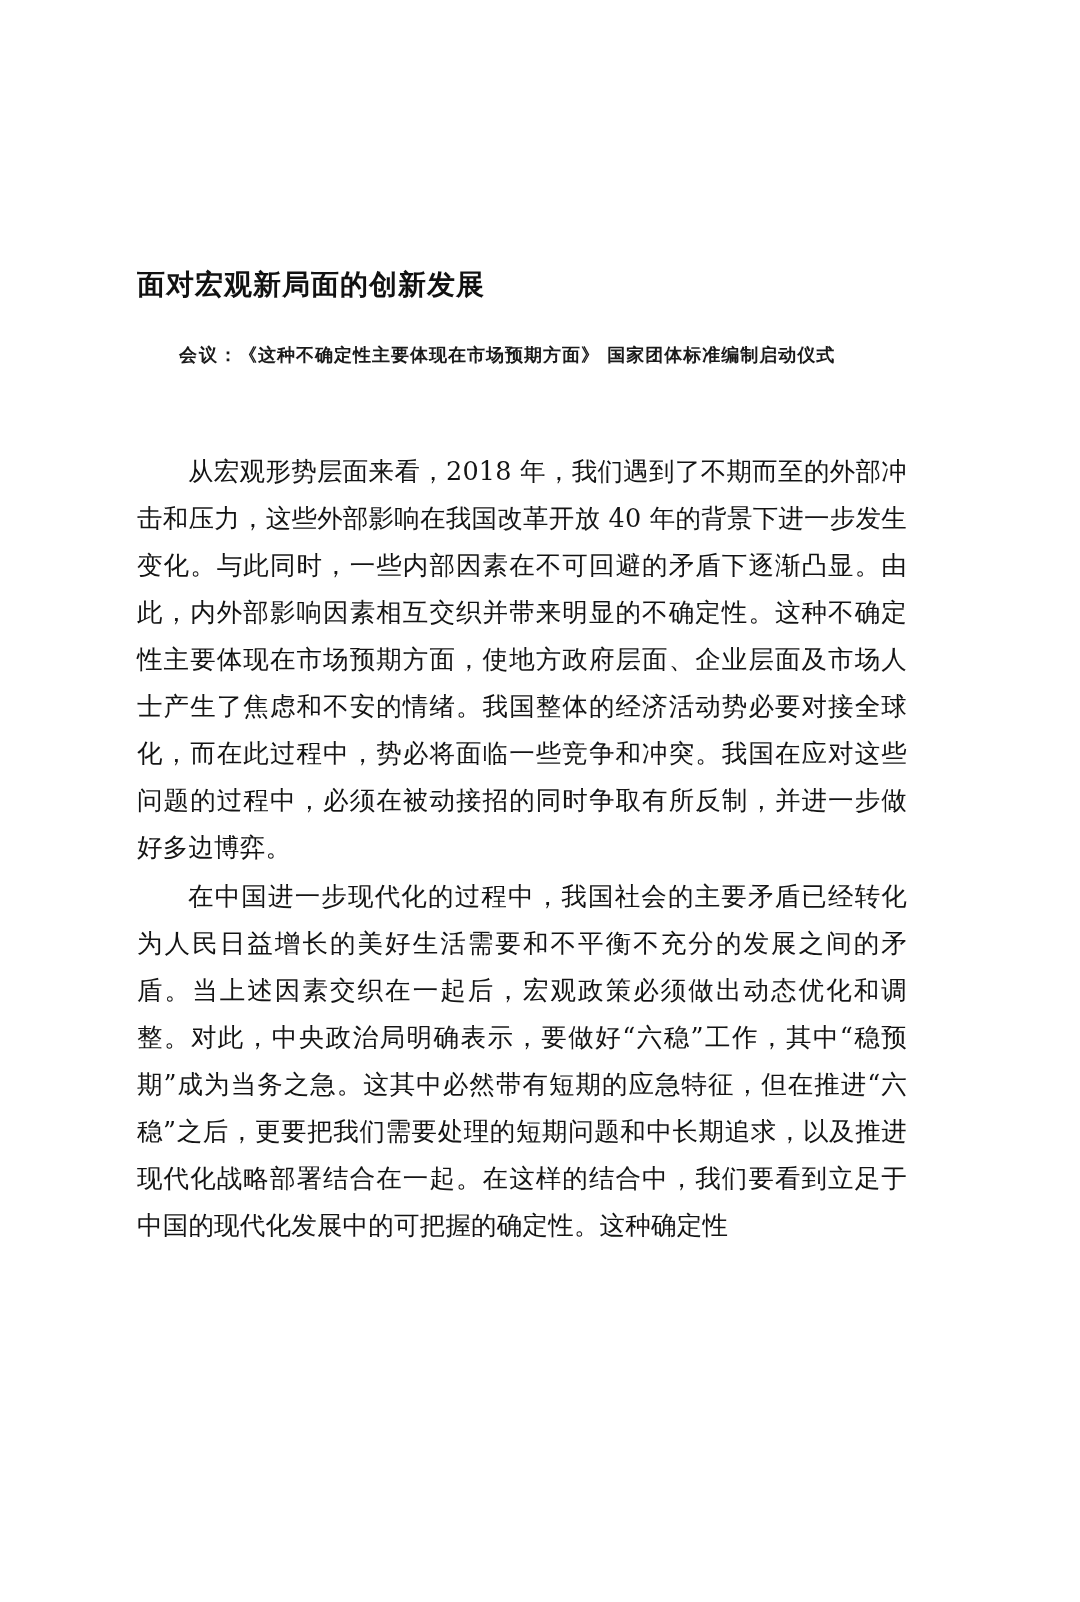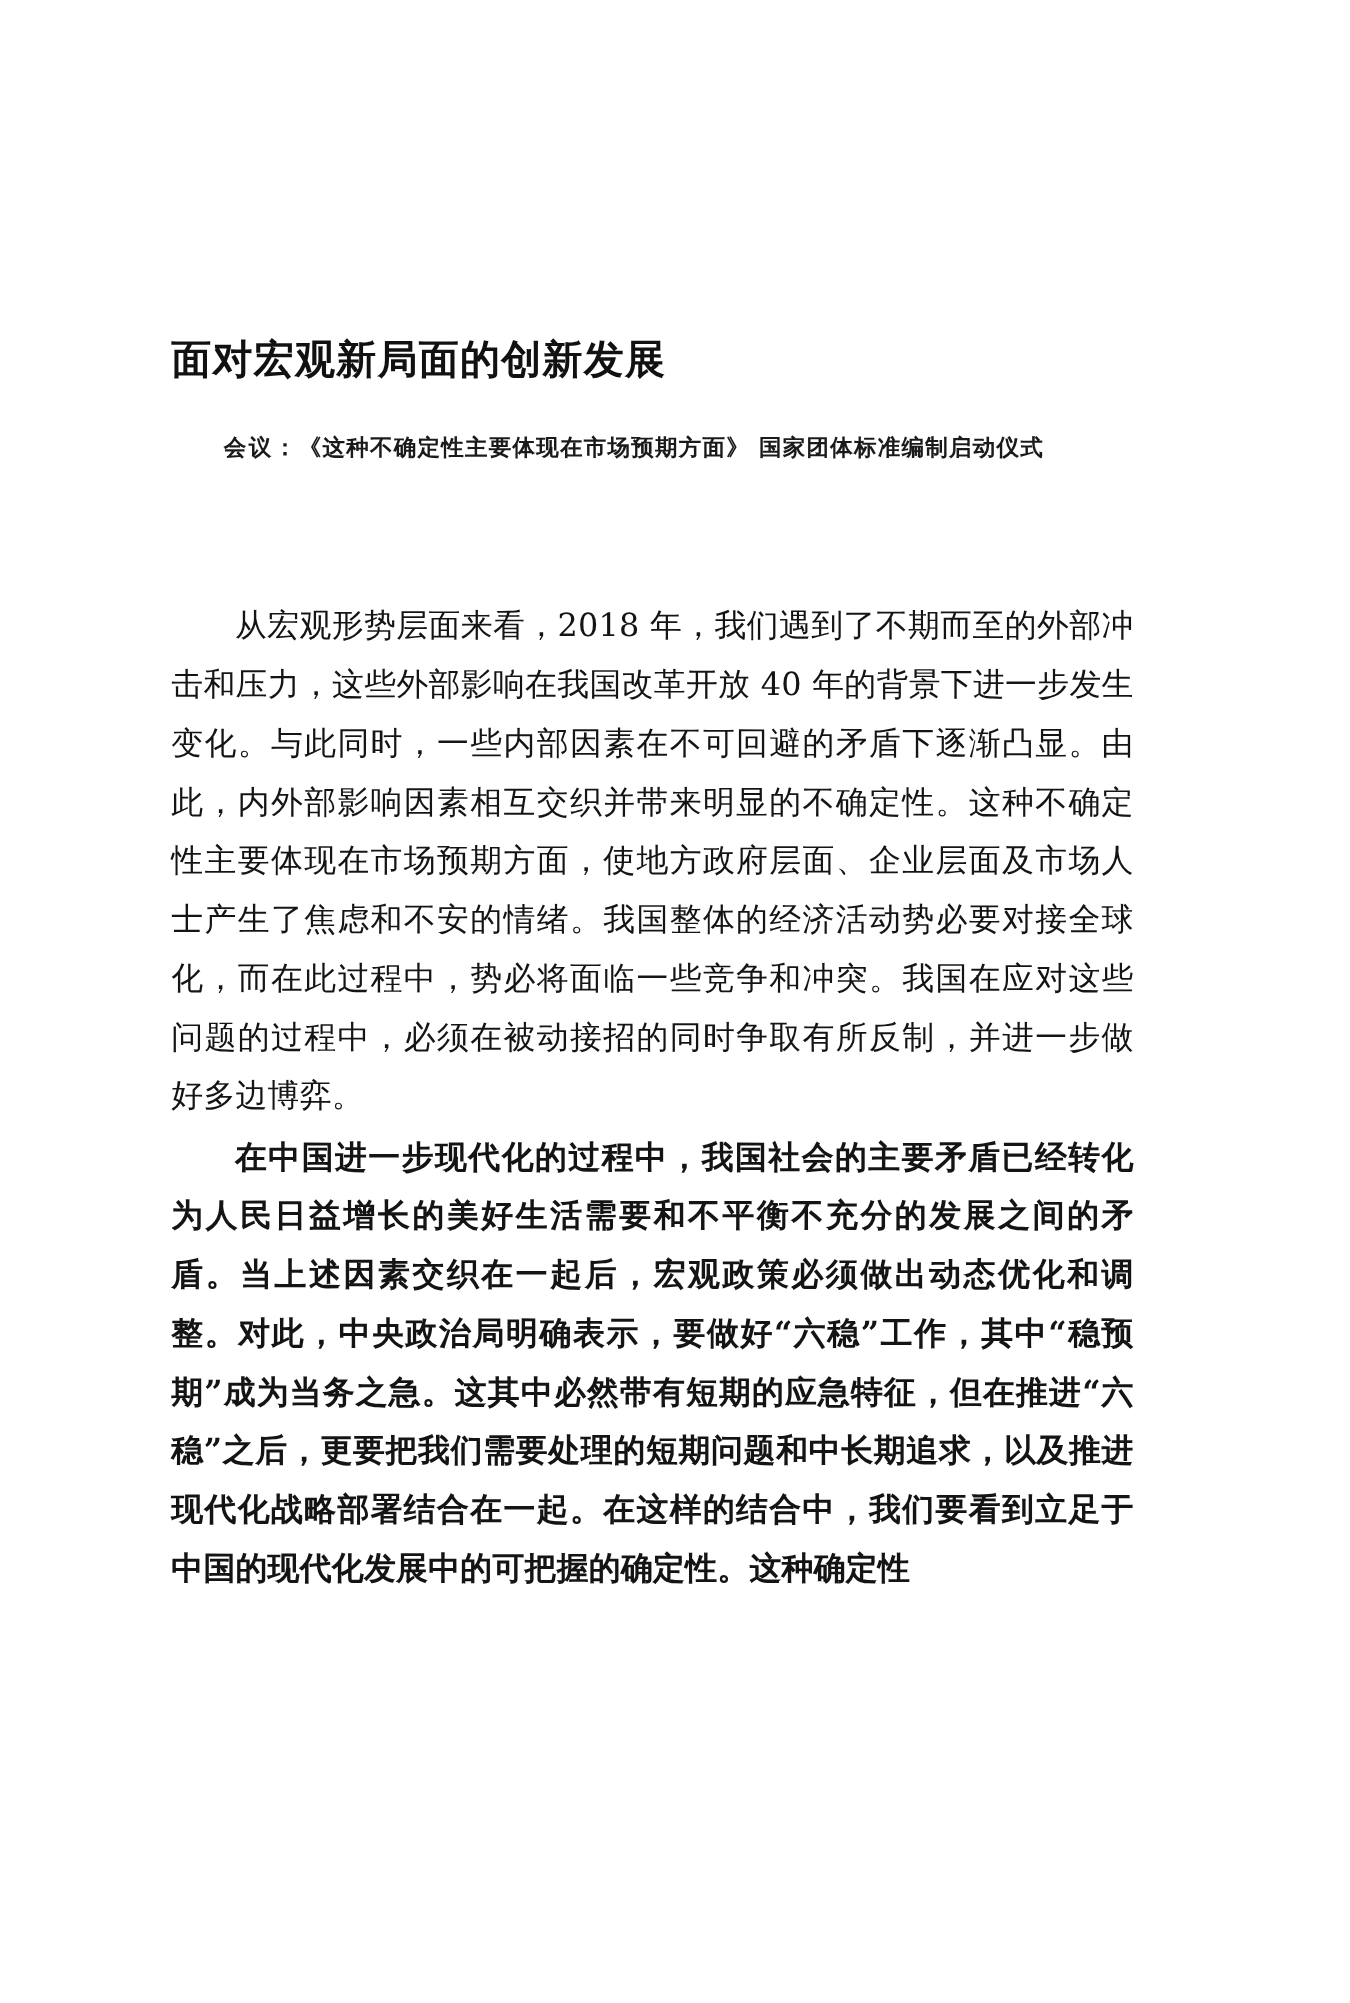--- a/index.html
+++ b/index.html
@@ -24,21 +24,21 @@
   }
   .content {
     position: absolute;
     left: 137px;
     top: 0;
     width: 770px;
   }
   .doc-title {
     margin: 0;
     padding-top: 268px;
-    font-size: 32px;
+    font-size: 28px;
     line-height: 1.2;
     font-weight: 700;
     letter-spacing: 1px;
     color: #111;
     font-family: "DejaVu Serif", "Liberation Serif", serif;
   }
   .meta {
     margin-top: 44px;
     padding-left: 42px;
     font-size: 18px;
@@ -56,35 +56,34 @@
     letter-spacing: 2px;
   }
   .meta-value {
     font-weight: 600;
     letter-spacing: 1px;
   }
   .meta-value.thin {
     font-weight: 600;
   }
   .body-text {
-    margin-top: 110px;
+    margin-top: 84px;
   }
   .para {
     margin: 0 0 2px 0;
     font-size: 25.5px;
     line-height: 47px;
     text-align: justify;
     text-justify: inter-ideograph;
     text-indent: 2em;
     color: #141414;
     letter-spacing: 0.2px;
   }
   .para + .para {
     margin-top: 1px;
-    font-weight: bold;
   }
 </style>
 </head>
 <body>
 
 <div class="page">
   <div class="content">
 
     <h1 class="doc-title">面对宏观新局面的创新发展</h1>
 

